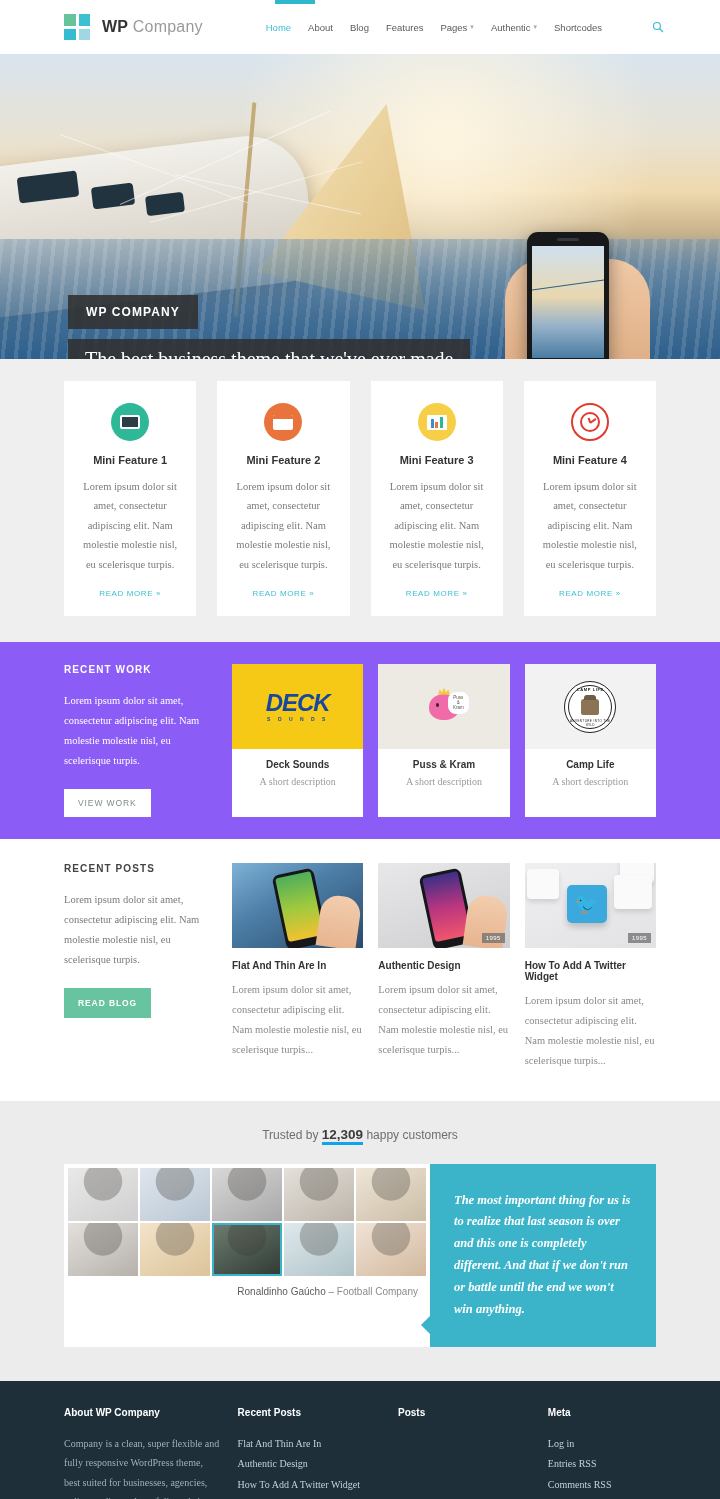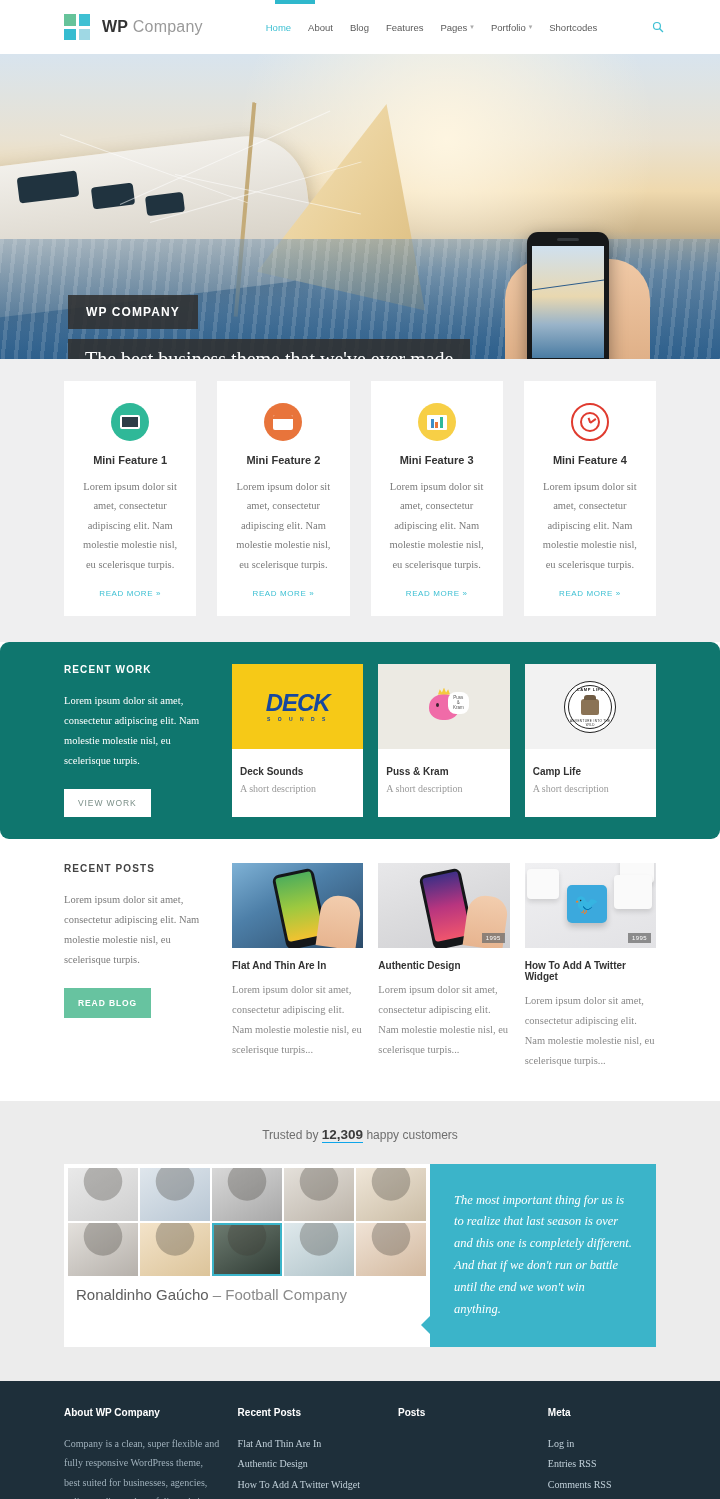--- a/index.html
+++ b/index.html
@@ -81,21 +81,21 @@
   .brd i { width:3px; background:#3d8ec9; }
   .clk { width:20px; height:20px; border:2px solid #e03b2f; border-radius:50%; position:relative; }
   .clk:before,.clk:after { content:""; position:absolute; background:#e03b2f; left:50%; top:50%; transform-origin:left center; }
   .clk:before { width:7px; height:1.5px; transform:rotate(-35deg); }
   .clk:after { width:5px; height:1.5px; transform:rotate(-110deg); }
   .ftitle { font-size:11px; font-weight:bold; color:#333; margin-bottom:11px; }
   .ftext { font-family:"Liberation Serif", serif; font-size:10.5px; line-height:1.85; color:#7b7b7b; }
   .fmore { display:inline-block; margin-top:15px; font-size:8px; color:#3ec0d3; letter-spacing:.6px; text-decoration:none; }
 
   
-  .work { background:#0f766e; padding:22px 64px; display:flex; gap:16px;border-radius:9px; }
+  .work { background:#8b5cf6; padding:22px 64px; display:flex; gap:16px; }
   .work-left { width:152px; flex:none; }
   .sec-head { font-size:10px; font-weight:bold; letter-spacing:1.1px; color:#fff; margin-bottom:16px; }
   .work-text { font-family:"Liberation Serif", serif; font-size:10.5px; line-height:1.9; color:#ffffff; }
   .btn-ghost { display:inline-block; margin-top:18px; background:#fff; color:#7b8f88; font-size:8.5px; letter-spacing:.9px; padding:9px 14px; text-decoration:none; }
   .port { flex:1; display:flex; gap:15px; }
   .pcard { flex:1; background:#fff; }
   .pthumb { height:85px; display:flex; align-items:center; justify-content:center; }
   .p1 { background:#f6c917; }
   .p2 { background:#eceae3; }
   .p3 { background:#f2f2f2; }
@@ -105,21 +105,21 @@
   .blob:before { content:""; position:absolute; left:9px; top:-6px; width:12px; height:7px; background:#f5c93d; clip-path:polygon(0 100%,15% 25%,33% 70%,50% 0,67% 70%,85% 25%,100% 100%); }
   .blob-eye { position:absolute; top:9px; width:3px; height:4px; border-radius:50%; background:#3b2230; }
   .be1 { left:7px; } .be2 { right:7px; }
   .bubble { position:absolute; top:-2px; left:50%; margin-left:4px; background:#fff; border-radius:8px; font-size:4.5px; color:#555; padding:3px 5px; line-height:1.2; text-align:center; }
   .camp { width:52px; height:52px; border-radius:50%; border:1.5px solid #222; display:flex; align-items:center; justify-content:center; position:relative; background:#fff; }
   .camp:before { content:""; position:absolute; inset:3px; border:.8px solid #222; border-radius:50%; }
   .camp-txt { position:absolute; top:5px; left:0; right:0; text-align:center; font-size:4px; letter-spacing:.6px; font-weight:bold; color:#222; }
   .camp-txt2 { position:absolute; bottom:5px; left:0; right:0; text-align:center; font-size:3px; letter-spacing:.4px; color:#222; }
   .pack { width:18px; height:16px; background:#8b7355; border-radius:3px 3px 2px 2px; position:relative; }
   .pack:before { content:""; position:absolute; left:3px; top:-4px; width:12px; height:5px; background:#6f5b43; border-radius:3px 3px 0 0; }
-  .pbody { padding:17px 8px 13px; }
+  .pbody { padding:10px 8px 13px; text-align:center; }
   .pname { font-size:10px; font-weight:bold; color:#333; margin-bottom:6px; }
   .pdesc { font-family:"Liberation Serif", serif; font-size:10px; color:#9a9a9a; }
 
   
   .posts { background:#fff; padding:24px 64px 30px; display:flex; gap:16px; }
   .posts-left { width:152px; flex:none; }
   .ph { font-size:10px; font-weight:bold; letter-spacing:1.1px; color:#444; margin-bottom:16px; }
   .pt { font-family:"Liberation Serif", serif; font-size:10.5px; line-height:1.9; color:#7b7b7b; }
   .btn-green { display:inline-block; margin-top:18px; background:#67c3a0; color:#fff; font-size:8.5px; font-weight:bold; letter-spacing:.9px; padding:10px 14px; text-decoration:none; }
   .plist { flex:1; display:flex; gap:15px; }
@@ -138,31 +138,31 @@
   .k1 { left:2px; top:6px; width:32px; height:30px; }
   .k2 { right:4px; top:12px; width:38px; height:34px; }
   .k3 { right:2px; top:-6px; width:34px; height:26px; }
   .stamp { position:absolute; right:5px; bottom:5px; background:rgba(110,110,110,.75); color:#fff; font-size:6px; padding:2px 4px; letter-spacing:.4px; }
   .ptitle { font-size:10px; font-weight:bold; color:#333; margin:12px 0 9px; }
   .pexc { font-family:"Liberation Serif", serif; font-size:10.5px; line-height:1.9; color:#8a8a8a; }
 
   
   .testi { background:#ececec; padding:26px 64px 34px; }
   .trust { text-align:center; font-size:12px; color:#6e6e6e; margin-bottom:22px; }
-  .trust b { color:#3b3b3b; font-size:13.5px; border-bottom:1px solid #0ea5e9; }
+  .trust b { color:#3b3b3b; font-size:13.5px; border-bottom:3px solid #0ea5e9; }
   .tbox { display:flex; position:relative; }
   .avatars { width:366px; background:#fff; padding:4px 4px 0; }
   .agrid { display:grid; grid-template-columns:repeat(5,1fr); grid-template-rows:repeat(2,53px); gap:2px; }
   .av { position:relative; overflow:hidden; }
   .av.active:after { content:""; position:absolute; inset:0; box-shadow:inset 0 0 0 2px #3bb4c9; }
-  .av-name { padding:10px 8px 12px; text-align:left; font-size:15px; color:#8b8b8b; }
+  .av-name { padding:10px 8px 12px; text-align:right; font-size:10px; color:#8b8b8b; }
   .av-name b { color:#5d5d5d; font-weight:normal; }
   .quote { flex:1; background:#3bb4c9; color:#fff; padding:26px 24px; position:relative; }
   .quote:before { content:""; position:absolute; left:-9px; top:152px; border-top:9px solid transparent; border-bottom:9px solid transparent; border-right:9px solid #3bb4c9; }
-  .qtext { font-family:"Liberation Serif", serif; font-style:italic; font-size:12.5px; line-height:1.75; }
+  .qtext { font-family:"Liberation Serif", serif; font-style:italic; font-size:12.5px; line-height:1.75;font-weight:bold; }
 
   
   .footer { background:#1e2f3a; padding:26px 64px 0; }
   .fcols { display:flex; gap:18px; }
   .fcol { flex:1; }
   .fcol.w1 { flex:1.18; } .fcol.w2 { flex:1.08; } .fcol.w3 { flex:1.0; } .fcol.w4 { flex:.82; }
   .fh { color:#fff; font-size:10px; font-weight:bold; margin-bottom:16px; }
   .fbody { font-family:"Liberation Serif", serif; font-size:10px; line-height:1.95; color:#9fb0bb; }
   .flist a { display:block; font-family:"Liberation Serif", serif; font-size:10px; line-height:2.05; color:#c3d2db; text-decoration:none; }
   .tags { display:flex; flex-wrap:wrap; gap:6px 9px; }
@@ -199,21 +199,21 @@
           <span>Blog</span>
         </a>
         <a href="#" class="">
           <span>Features</span>
         </a>
         <a href="#" class="">
           <span>Pages</span>
           <span class="caret">▾</span>
         </a>
         <a href="#" class="">
-          <span>Portfolio</span>
+          <span>Authentic</span>
           <span class="caret">▾</span>
         </a>
         <a href="#" class="">
           <span>Shortcodes</span>
         </a>
       </div>
     <div class="search-btn">
       <svg width="12" height="12" viewBox="0 0 16 16">
           <circle cx="6.6" cy="6.6" r="4.6" fill="none" stroke="#3ec0d3" stroke-width="1.6"></circle>
           <line x1="10" y1="10" x2="14.6" y2="14.6" stroke="#3ec0d3" stroke-width="1.8"></line>

